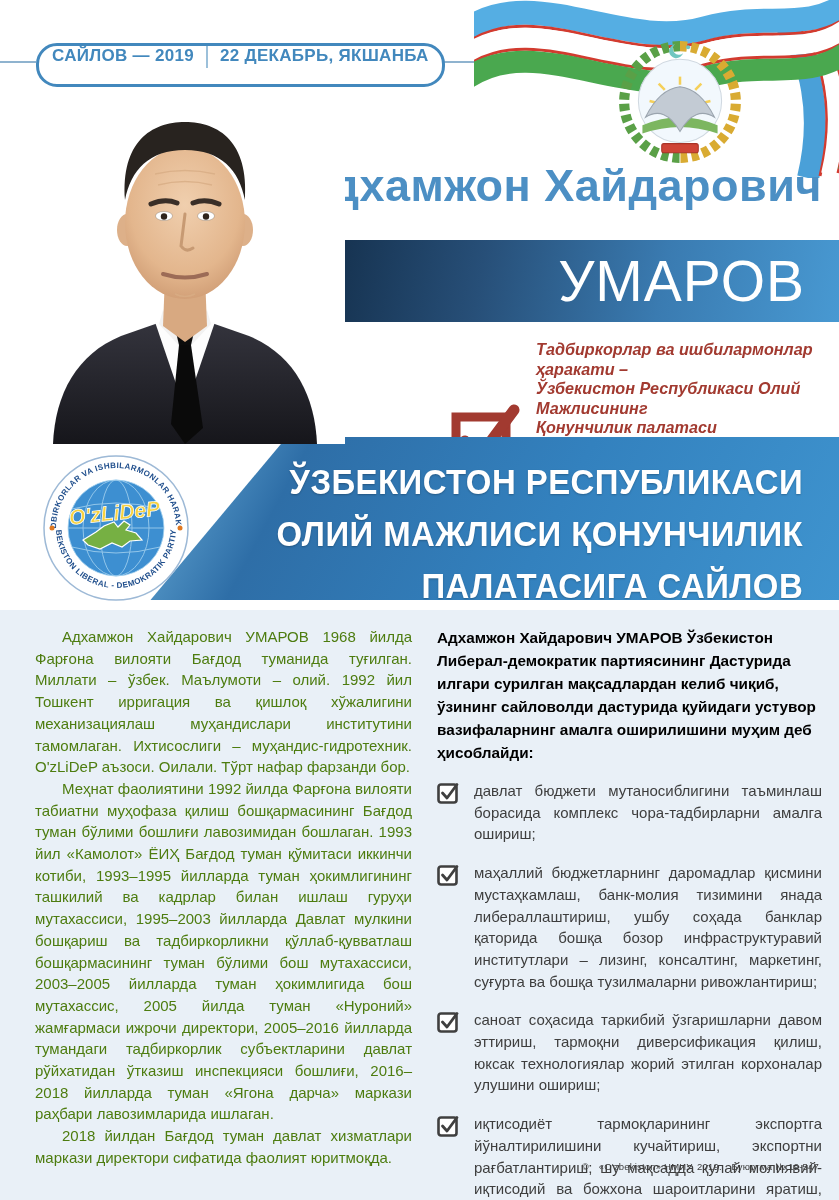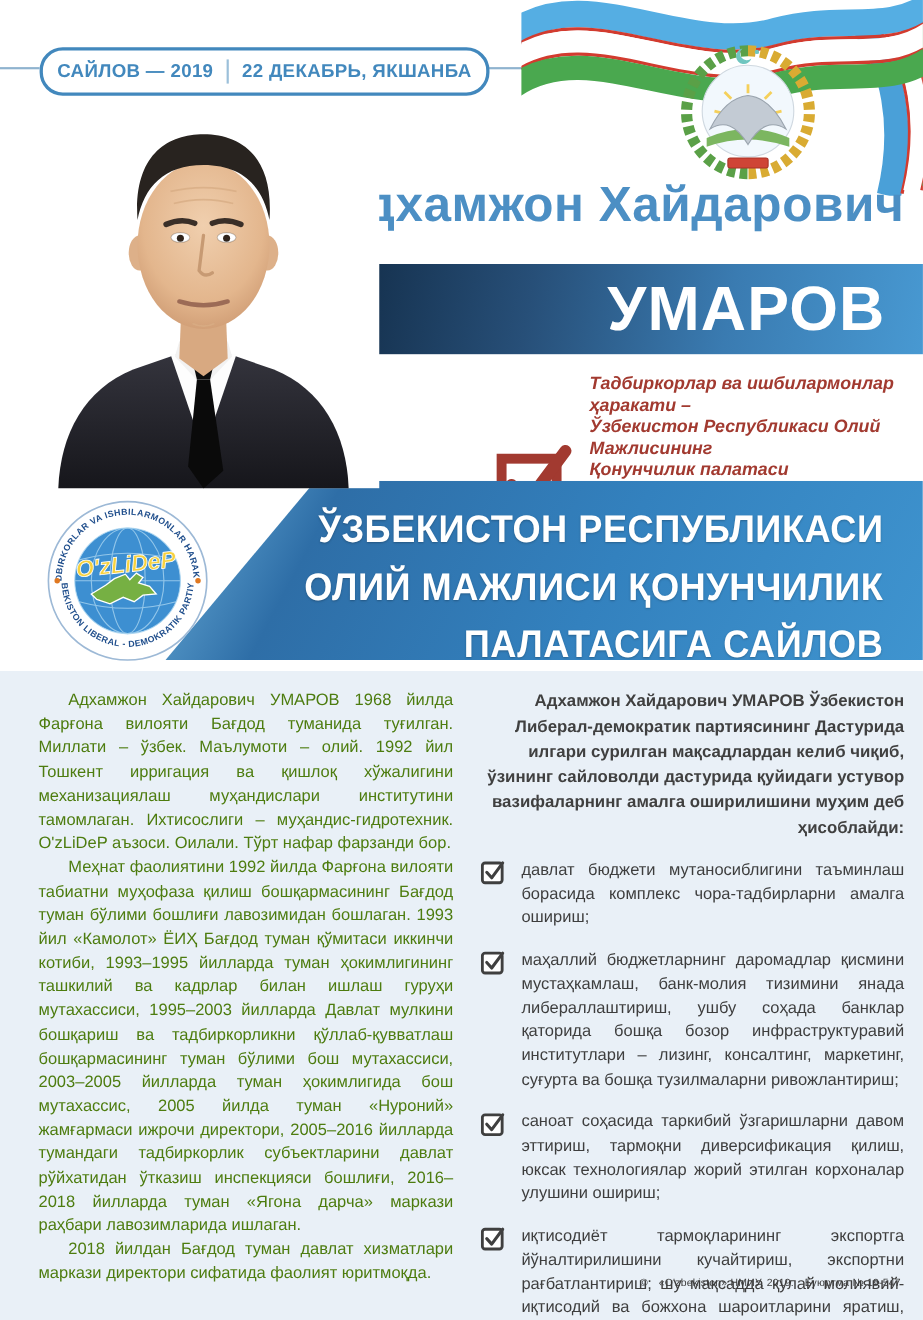--- a/index.html
+++ b/index.html
@@ -3,39 +3,39 @@
 <meta charset="utf-8">
 <style>
   html,body{margin:0;padding:0;background:#ffffff;}
   .page{position:relative;width:839px;height:1200px;overflow:hidden;background:#ffffff;
         font-family:"Liberation Sans","DejaVu Sans",sans-serif;}
 
   
   .hline{position:absolute;height:2px;background:#8fb3cf;}
   .hline-left{left:0;top:61px;width:36px;}
   .hline-right{left:326px;top:61px;width:196px;}
-  .badge{position:absolute;left:36px;top:43px;height:38px;display:flex;align-items:center;
+  .badge{position:absolute;left:36px;top:43px;height:38px;display:flex;
          border:3px solid #4288bd;border-radius:21px;background:#fff;padding:0 13px;z-index:5;}
   .badge-seg{font-weight:bold;font-size:17px;color:#4288bd;letter-spacing:.3px;white-space:nowrap;}
   .badge-div{width:2px;height:22px;background:#9cc0da;margin:0 12px;}
 
   
   .ribbon{position:absolute;left:474px;top:0;width:365px;height:178px;z-index:1;}
   .emblem{position:absolute;left:614px;top:36px;width:132px;height:132px;z-index:2;}
 
   
   .portrait{position:absolute;left:25px;top:88px;width:320px;height:356px;z-index:3;}
 
   
   .first-names{position:absolute;right:17px;top:160px;font-size:45px;font-weight:bold;
                color:#4c8fc4;letter-spacing:.5px;white-space:nowrap;z-index:2;}
   .surname-banner{position:absolute;left:330px;top:240px;right:0;height:82px;z-index:2;
      background:linear-gradient(100deg,#15314e 0%,#274f78 30%,#3a7bb1 65%,#4899d2 100%);}
   .surname-banner span{position:absolute;right:34px;top:0;line-height:82px;font-size:57px;
-     font-weight:bold;color:#ffffff;letter-spacing:1px;}
+     font-weight:normal;color:#ffffff;letter-spacing:1px;}
 
   
   .note-row{position:absolute;left:448px;top:334px;width:392px;display:flex;z-index:2;align-items:flex-end;}
   .red-check{width:76px;height:76px;flex:none;margin-top:12px;}
   .note-text{margin-left:12px;margin-top:6px;font-size:16.2px;line-height:19.5px;
              font-weight:bold;font-style:italic;color:#a23a30;}
 
   
   .title-banner{position:absolute;left:140px;top:437px;width:699px;height:163px;z-index:2;
      clip-path:polygon(21% 0%,100% 0%,100% 100%,1.5% 100%);
@@ -45,21 +45,21 @@
      transform:scaleX(.94);transform-origin:right center;
      text-shadow:0 1px 2px rgba(0,0,0,.25);white-space:nowrap;}
   .party-logo{position:absolute;left:40px;top:452px;width:152px;height:152px;z-index:4;}
 
   
   .body-section{position:absolute;left:0;top:610px;width:839px;height:590px;background:#e9f0f7;}
   .col{position:absolute;top:16px;}
   .col-left{left:35px;width:377px;}
   .col-right{left:437px;width:385px;}
   .col-left p{margin:0;text-indent:27px;text-align:justify;font-size:15px;line-height:21.7px;color:#4d7c0f;}
-  .intro{font-weight:bold;text-align:right;font-size:15.3px;line-height:23px;margin:0 0 16px 0;color:#404040;}
+  .intro{font-weight:bold;text-align:left;font-size:15.3px;line-height:23px;margin:0 0 16px 0;color:#000000;}
   .item{display:flex;margin-bottom:17px;justify-content:center;}
   .ck{width:24px;height:24px;flex:none;margin-right:13px;margin-top:1px;}
   .item-text{text-align:justify;font-size:15px;line-height:21.7px;color:#3e3e3e;}
 
   .imprint{position:absolute;right:20px;bottom:28px;font-size:9.5px;color:#3c3c3c;letter-spacing:.2px;}
   .imprint span{margin-left:7px;}
 </style>
 </head>
 <body>
 

